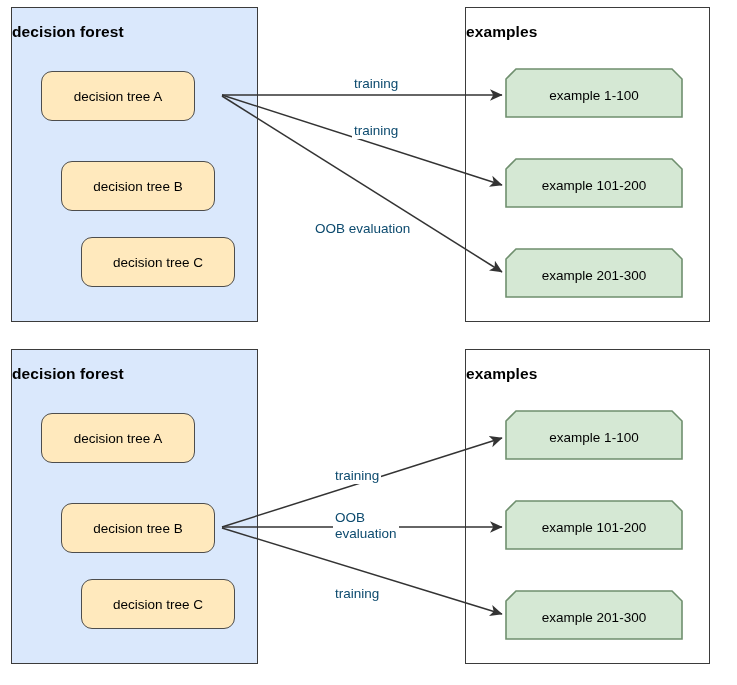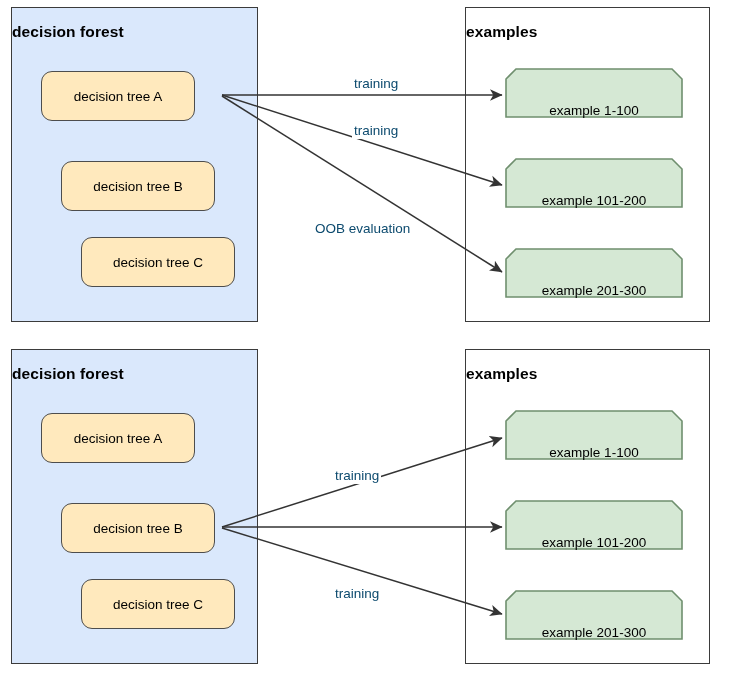--- a/index.html
+++ b/index.html
@@ -92,21 +92,21 @@
   .tree-box.t2 { top: 153px; margin-left: 20px; }
   .tree-box.t3 { top: 229px; margin-left: 40px; }
 
   
   .example-box {
     position: absolute;
     left: 39px;
     width: 178px;
     height: 50px;
     display: flex;
-    align-items: flex-end;
+    align-items: center;
     justify-content: center;
     font-size: 13.5px;
     color: #000000;
   }
   .example-box.e1 { top: 60px; }
   .example-box.e2 { top: 150px; border-radius: 24px; }
   .example-box.e3 { top: 240px; }
   .example-box .shape {
     position: absolute;
     left: 0; top: 0;
@@ -247,18 +247,22 @@
         </marker>
       </defs>
       <line x1="222" y1="185" x2="502" y2="96" stroke="#333333" stroke-width="1.5" marker-end="url(#ah-bot)"></line>
       <line x1="222" y1="185" x2="502" y2="185" stroke="#333333" stroke-width="1.5" marker-end="url(#ah-bot)"></line>
       <line x1="222" y1="186" x2="502" y2="272" stroke="#333333" stroke-width="1.5" marker-end="url(#ah-bot)"></line>
     </svg>
 
     <div class="edge-label" style="left:333px; top:126px;">
       <span>training</span>
     </div>
+    <div class="edge-label two-line" style="left:333px; top:168px;">
+      <div>OOB</div>
+      <div>evaluation</div>
+    </div>
     <div class="edge-label" style="left:333px; top:244px;">
       <span>training</span>
     </div>
   </div>
 
 </div>
 
 </body></html>

